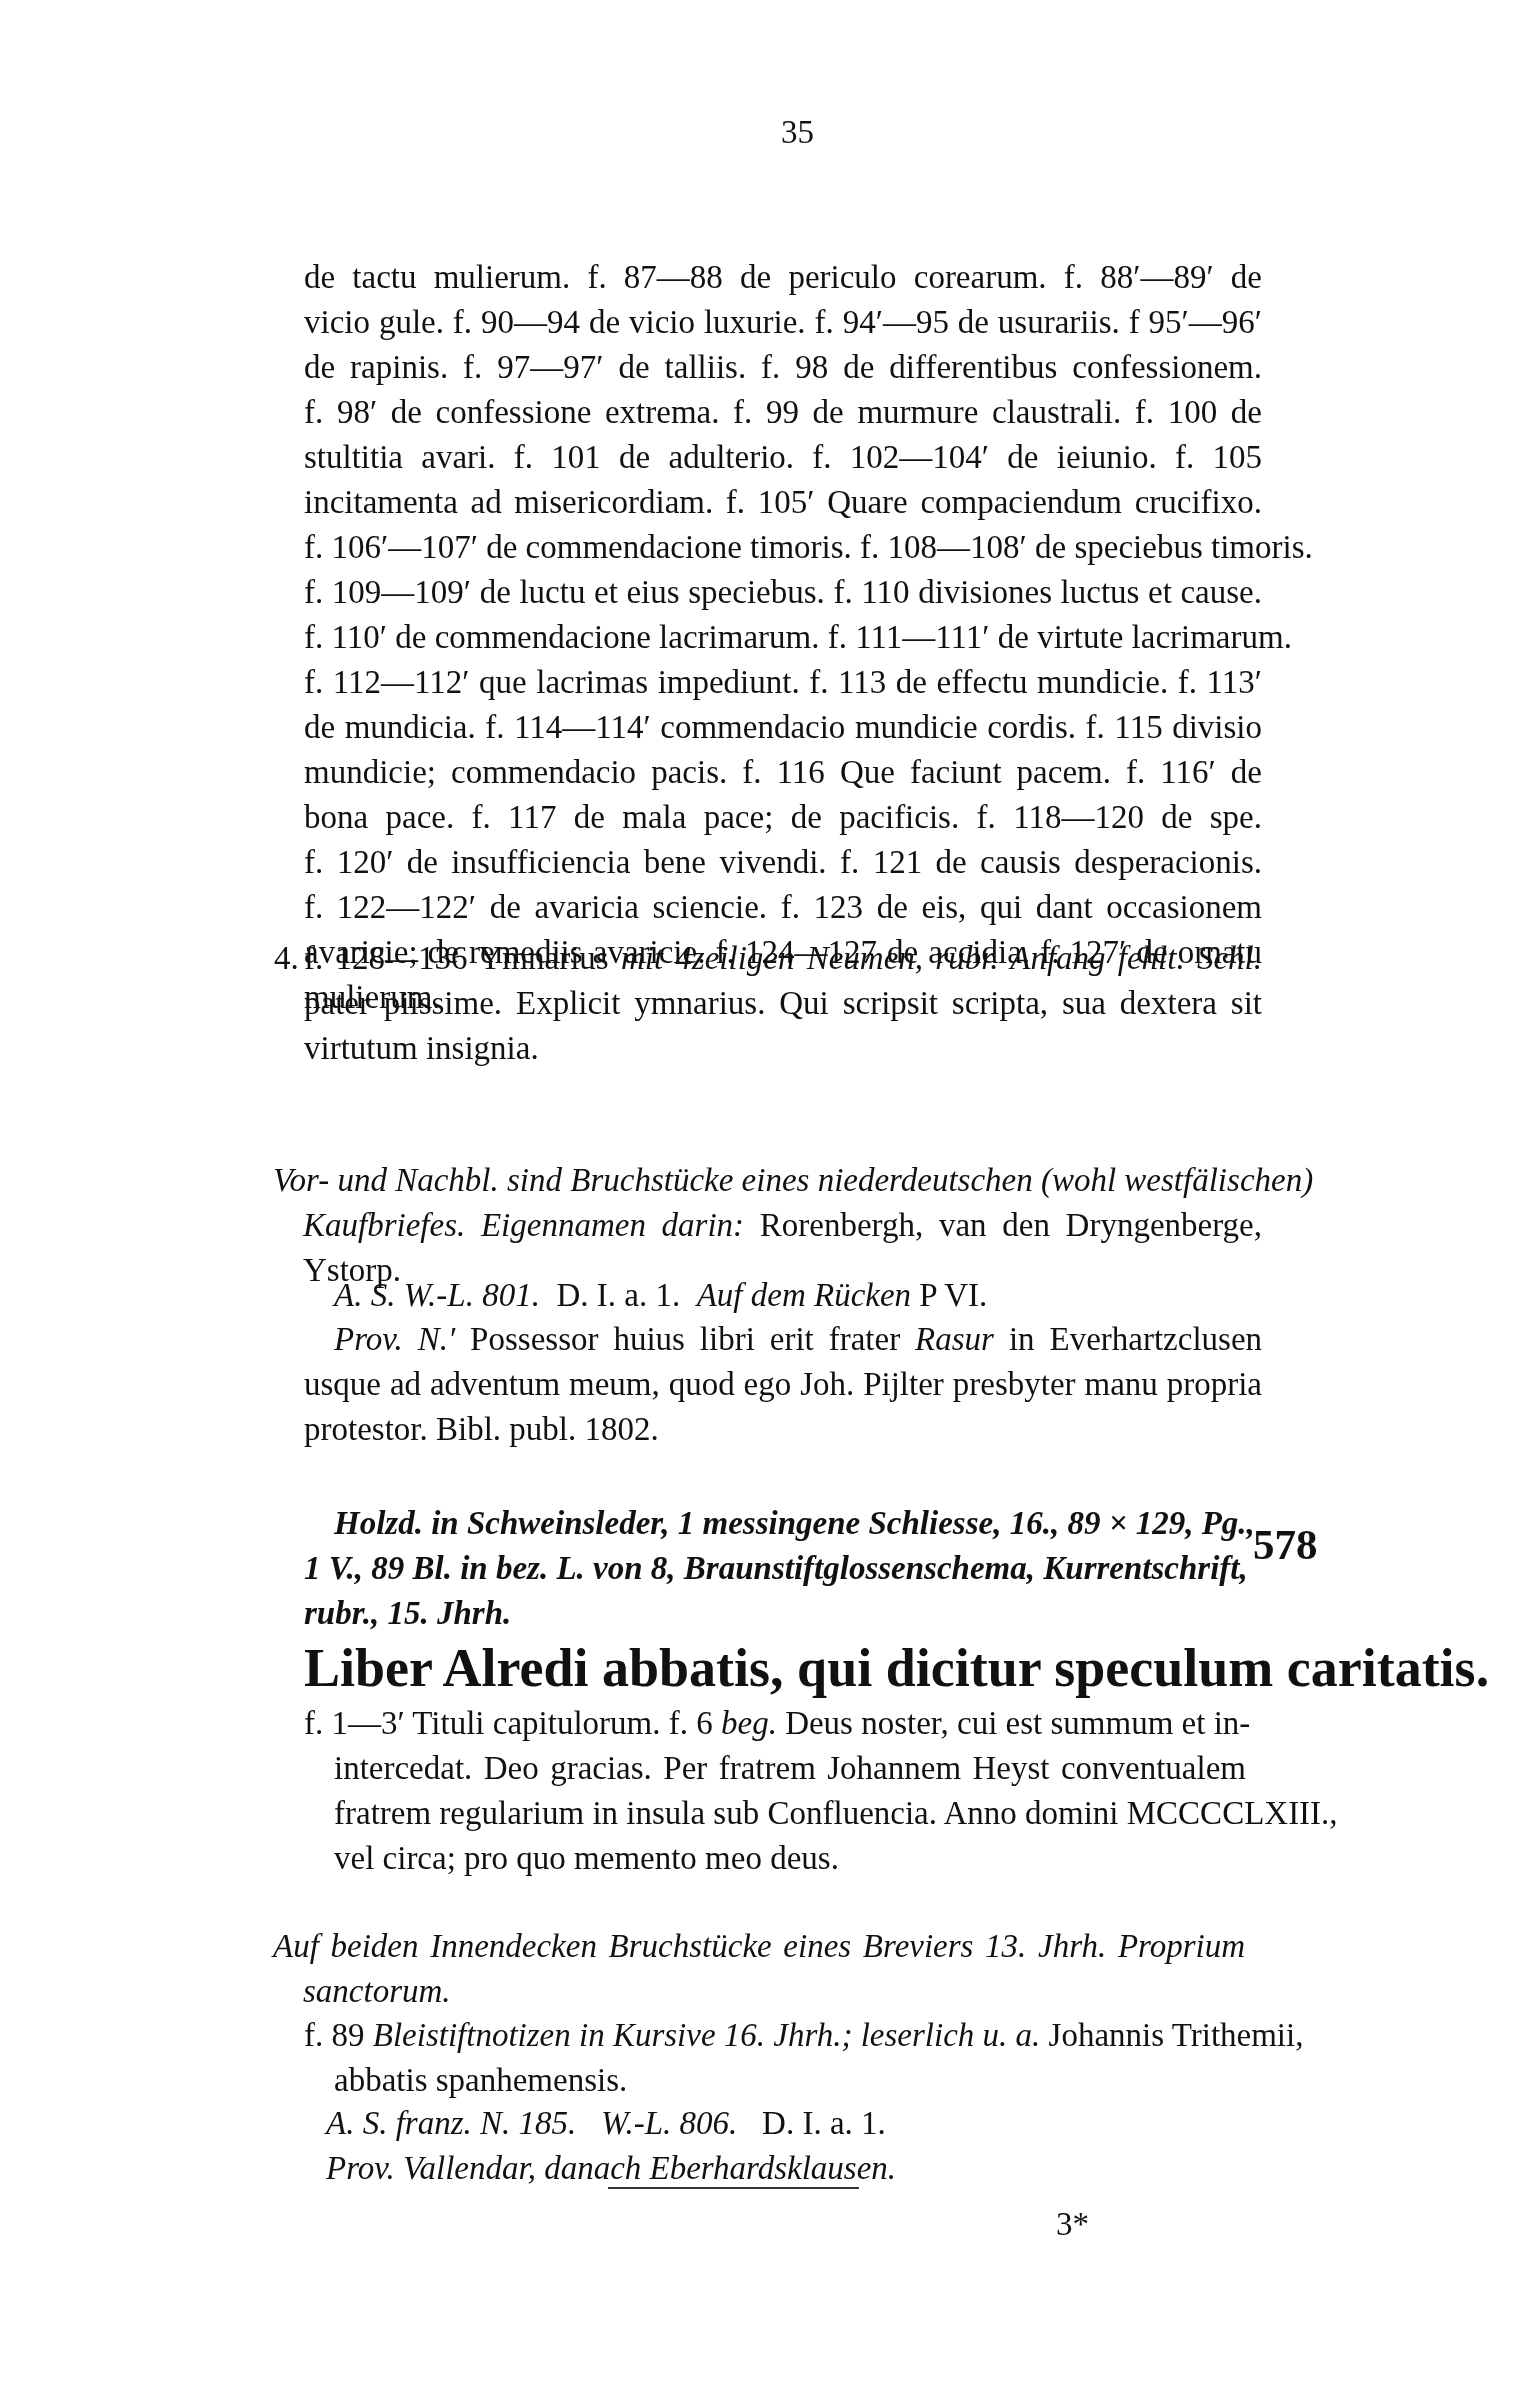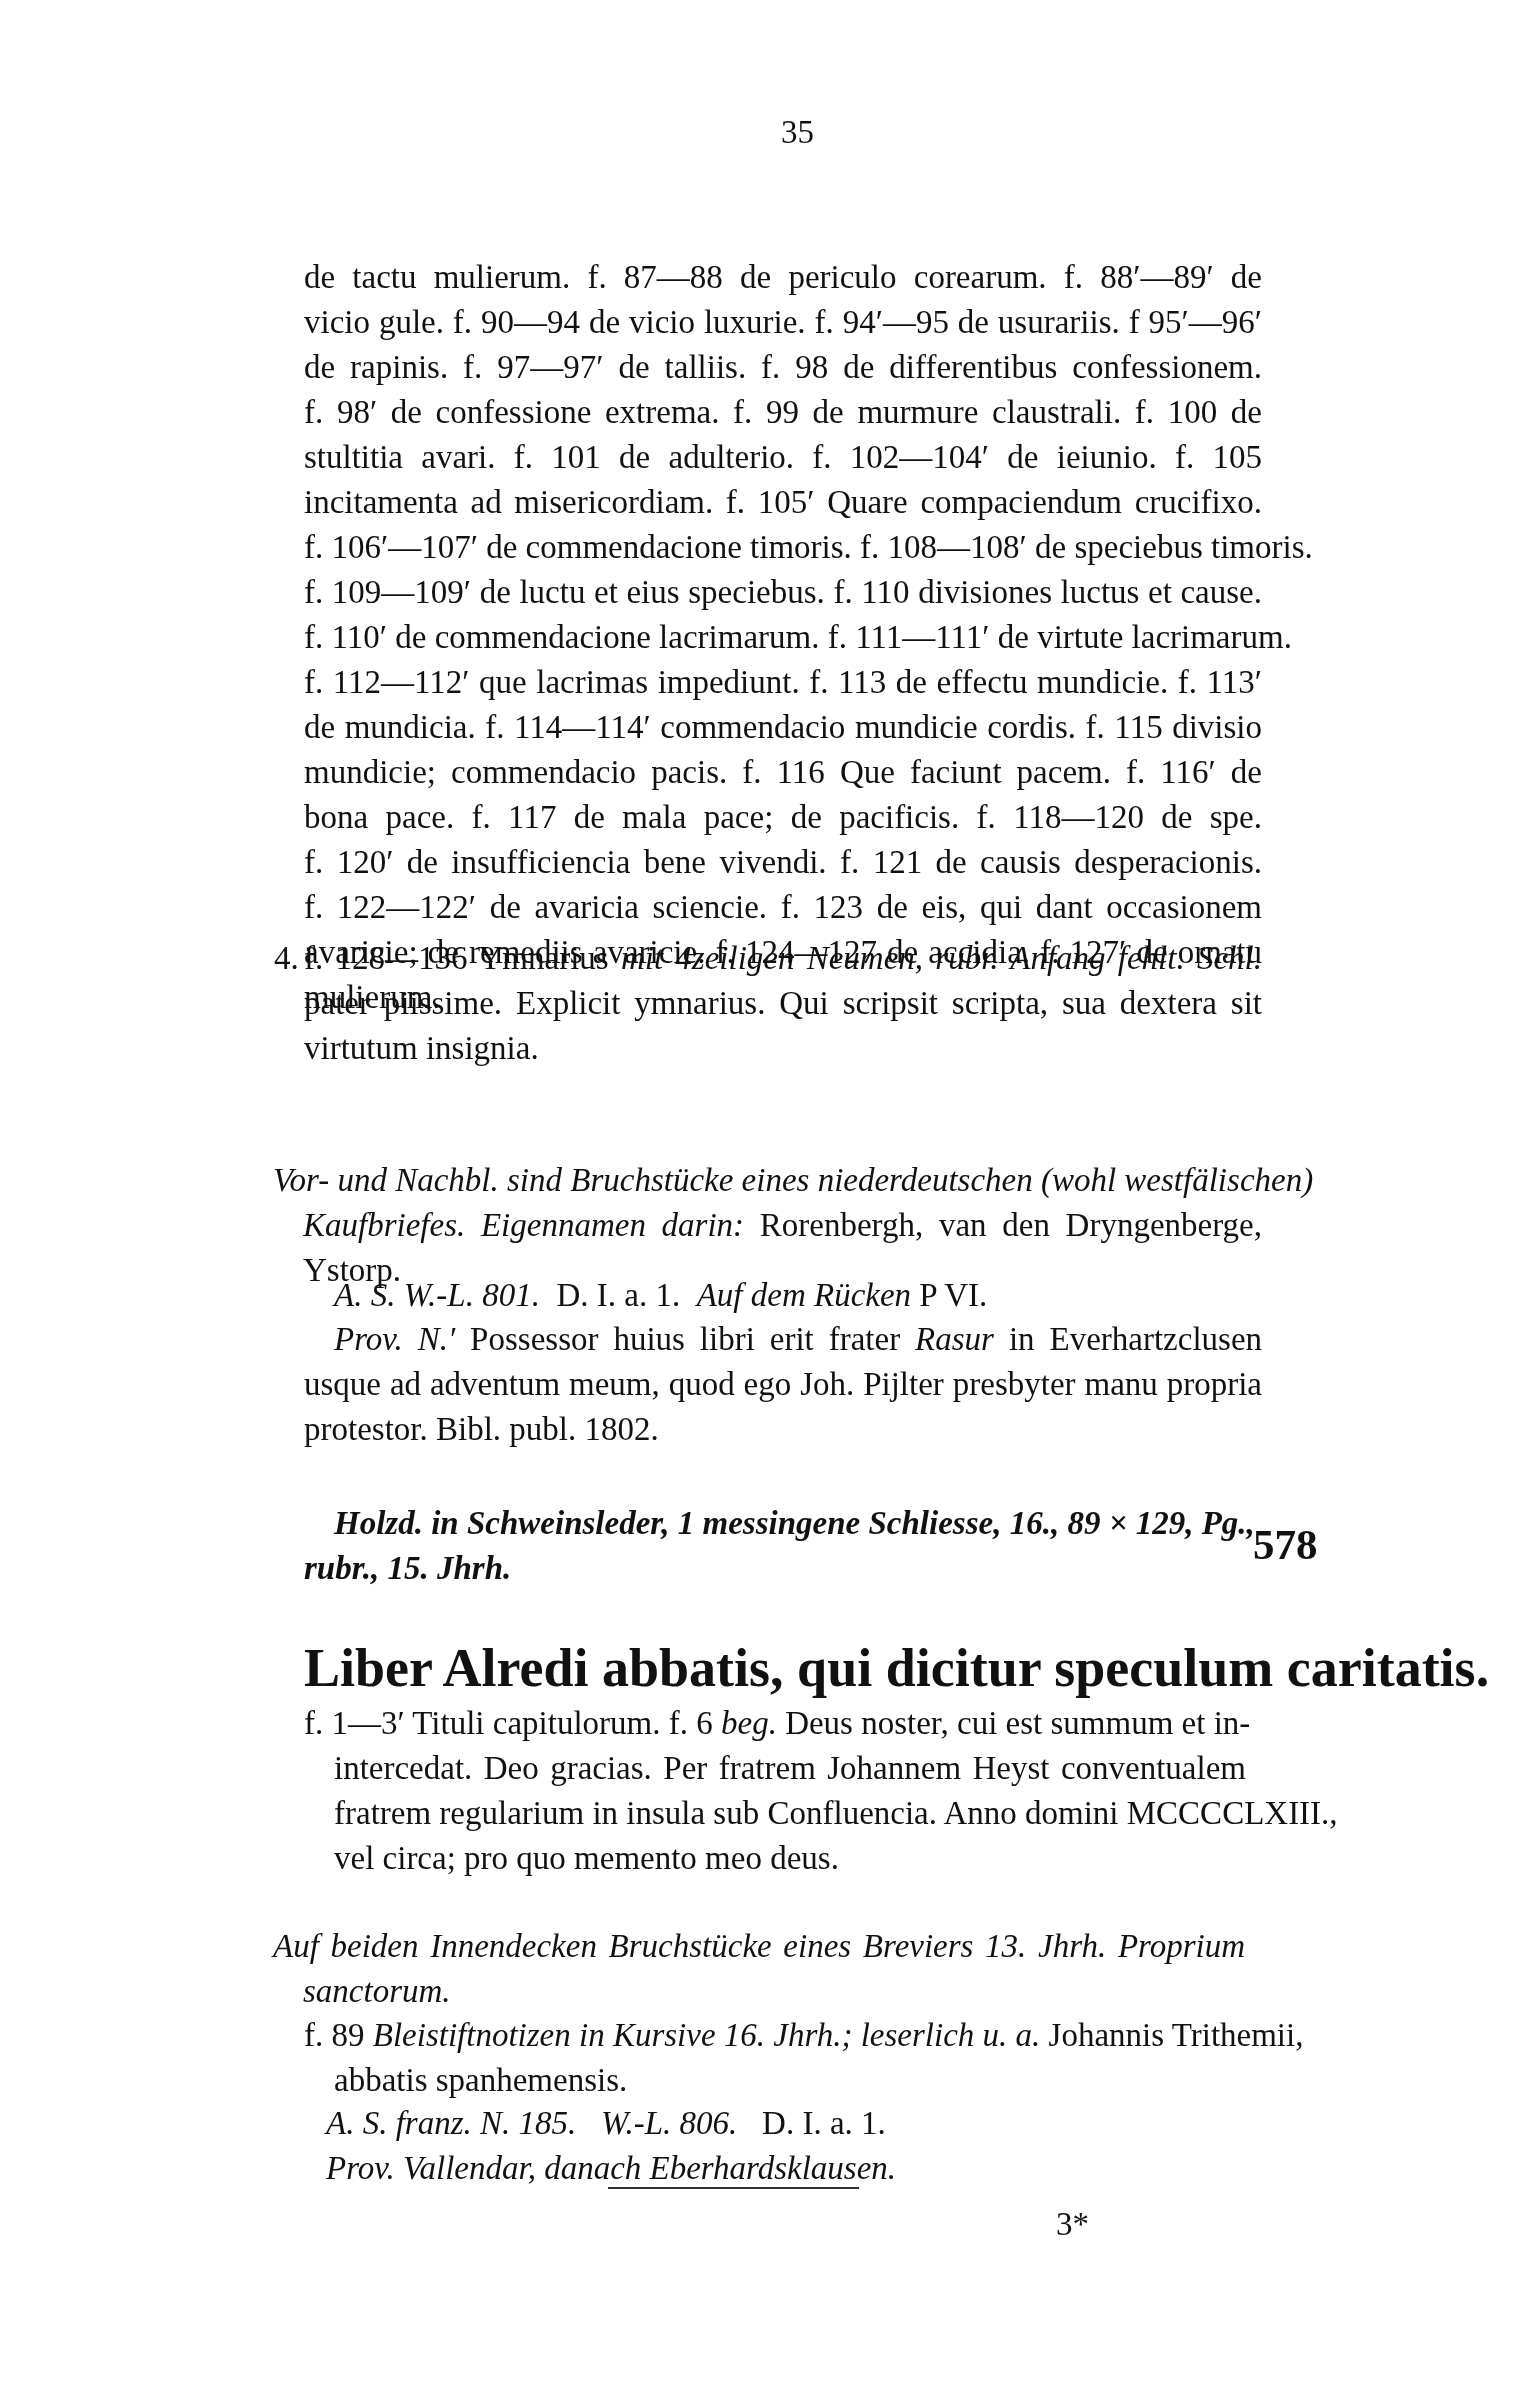--- a/index.html
+++ b/index.html
@@ -76,20 +76,21 @@
     <i>Rasur</i>
     <span>in Everhartzclusen</span>
   </span>
   <span class="line">usque ad adventum meum, quod ego Joh. Pijlter presbyter manu propria</span>
   <span class="line last">protestor. Bibl. publ. 1802.</span>
 </div>
 
 <div class="sig">578</div>
 <div class="block" style="top:1501px; left:334px; width:911px;font-weight:bold;">
   <span class="line it">Holzd. in Schweinsleder, 1 messingene Schliesse, 16., 89 × 129, Pg.,</span>
+  <span class="line it" style="margin-left:-30px;">1 V., 89 Bl. in bez. L. von 8, Braunstiftglossenschema, Kurrentschrift,</span>
   <span class="line it last" style="margin-left:-30px;">rubr., 15. Jhrh.</span>
 </div>
 
 <div class="heading">Liber Alredi abbatis, qui dicitur speculum caritatis.</div>
 
 <div class="block" style="top:1701px; left:304px; width:942px;">
   <span class="line">
     <span>f. 1—3′ Tituli capitulorum. f. 6</span>
     <i>beg.</i>
     <span>Deus noster, cui est summum et in-</span>

